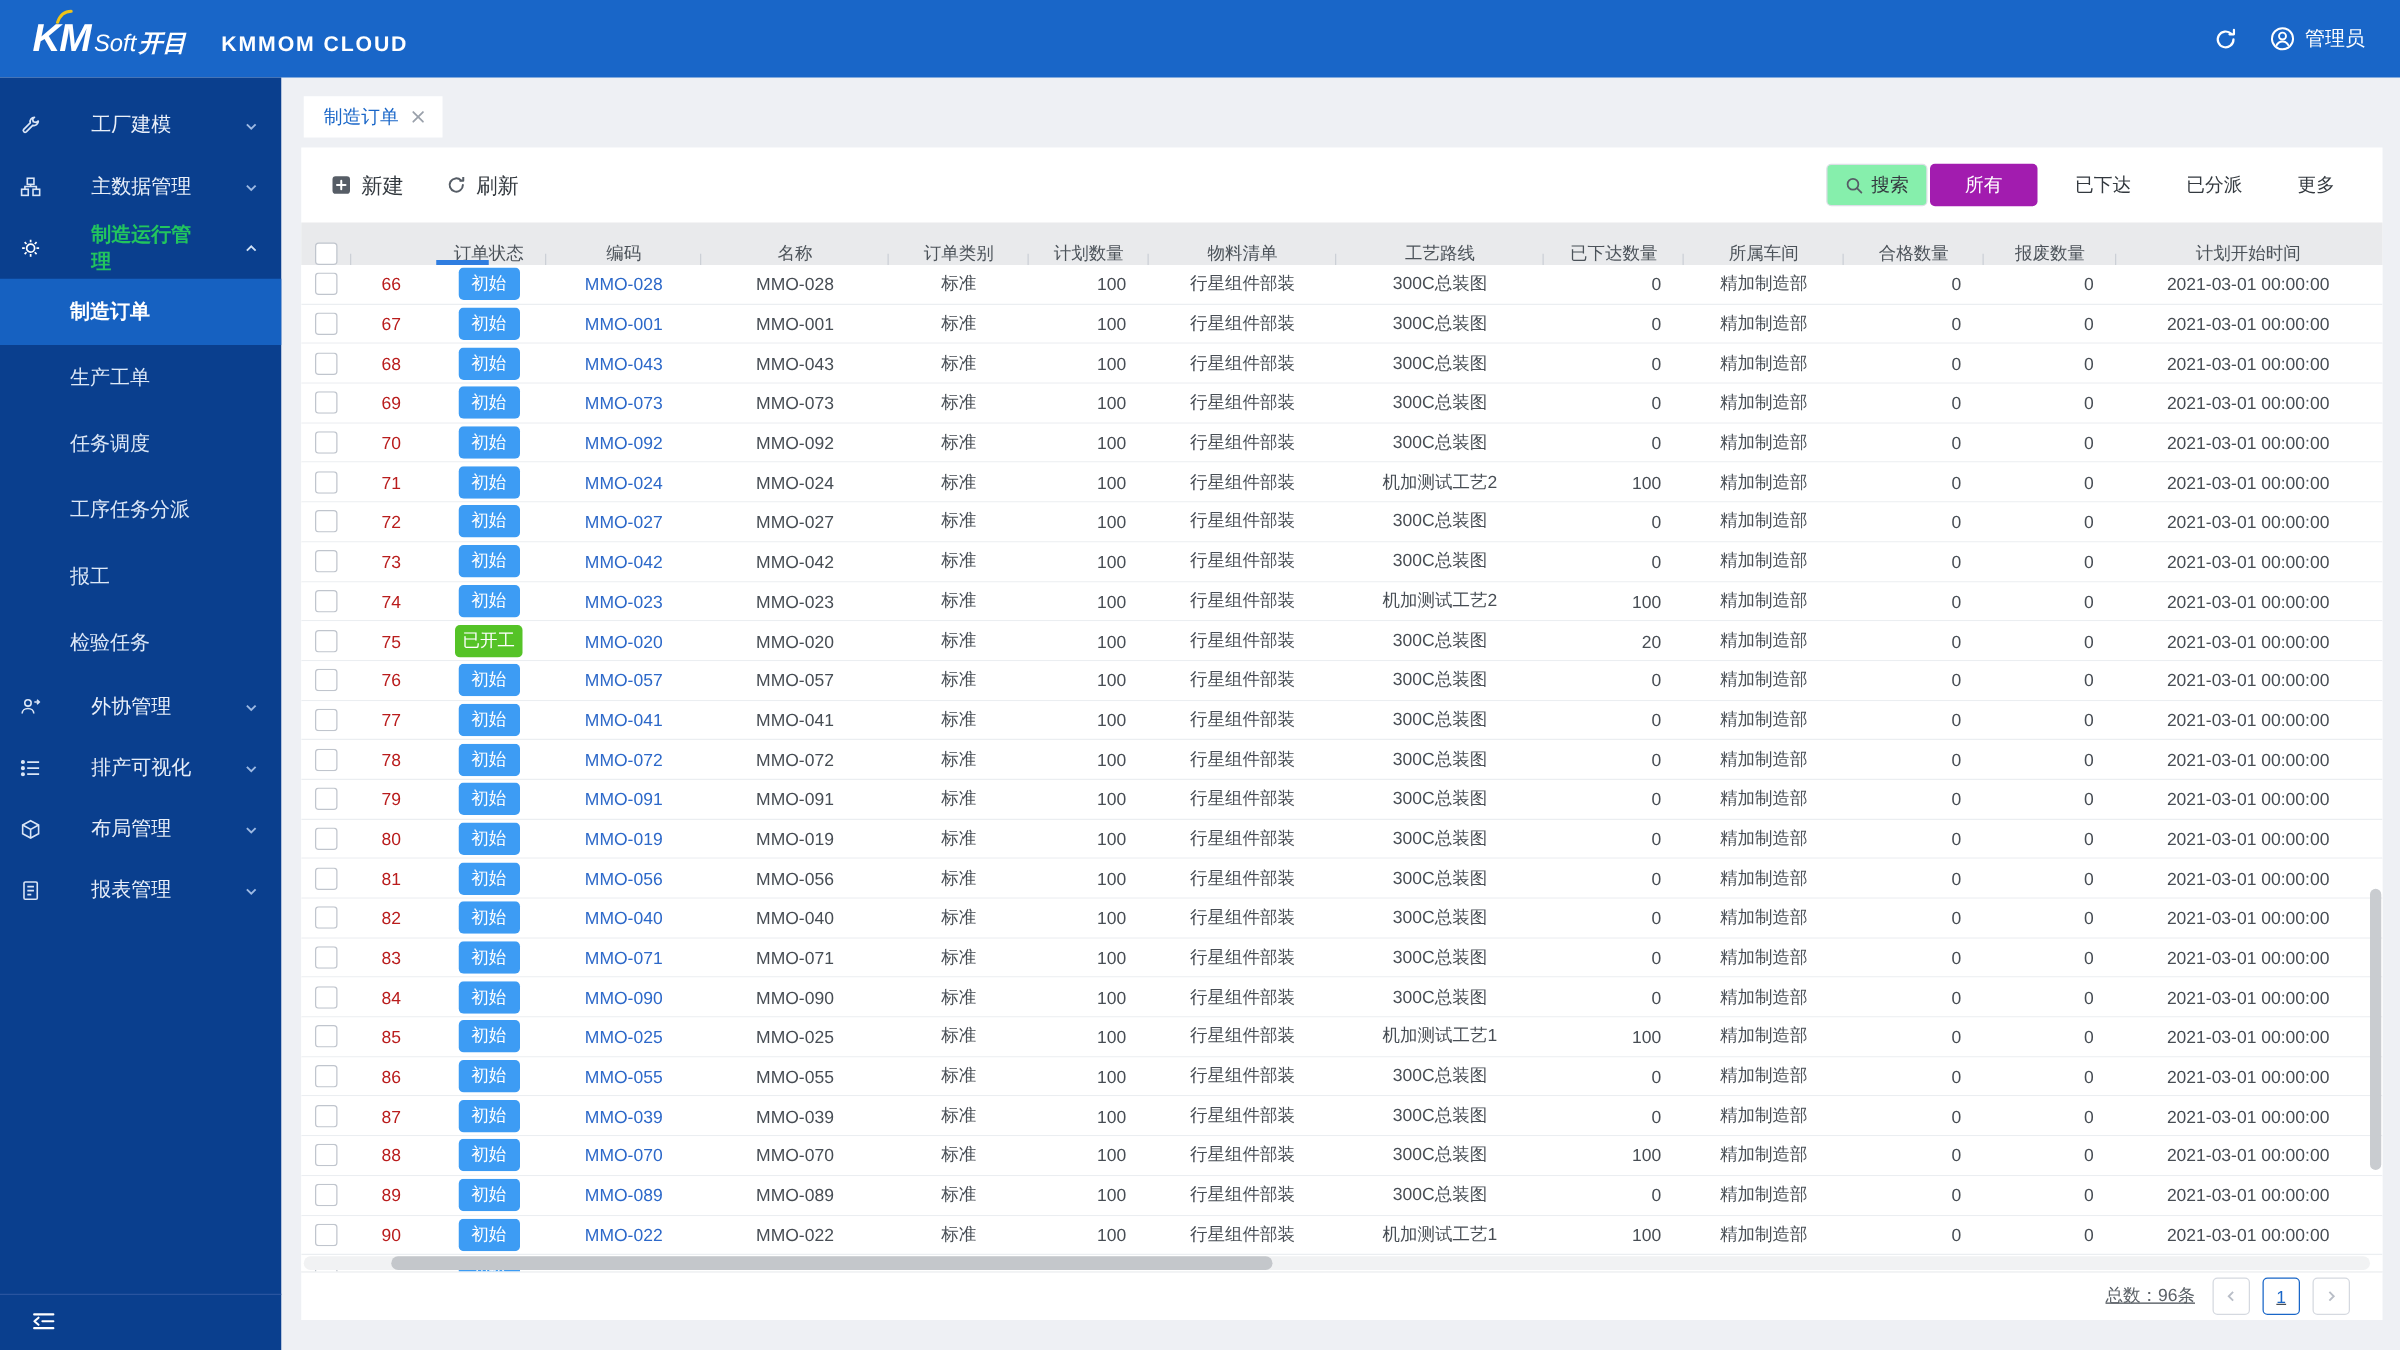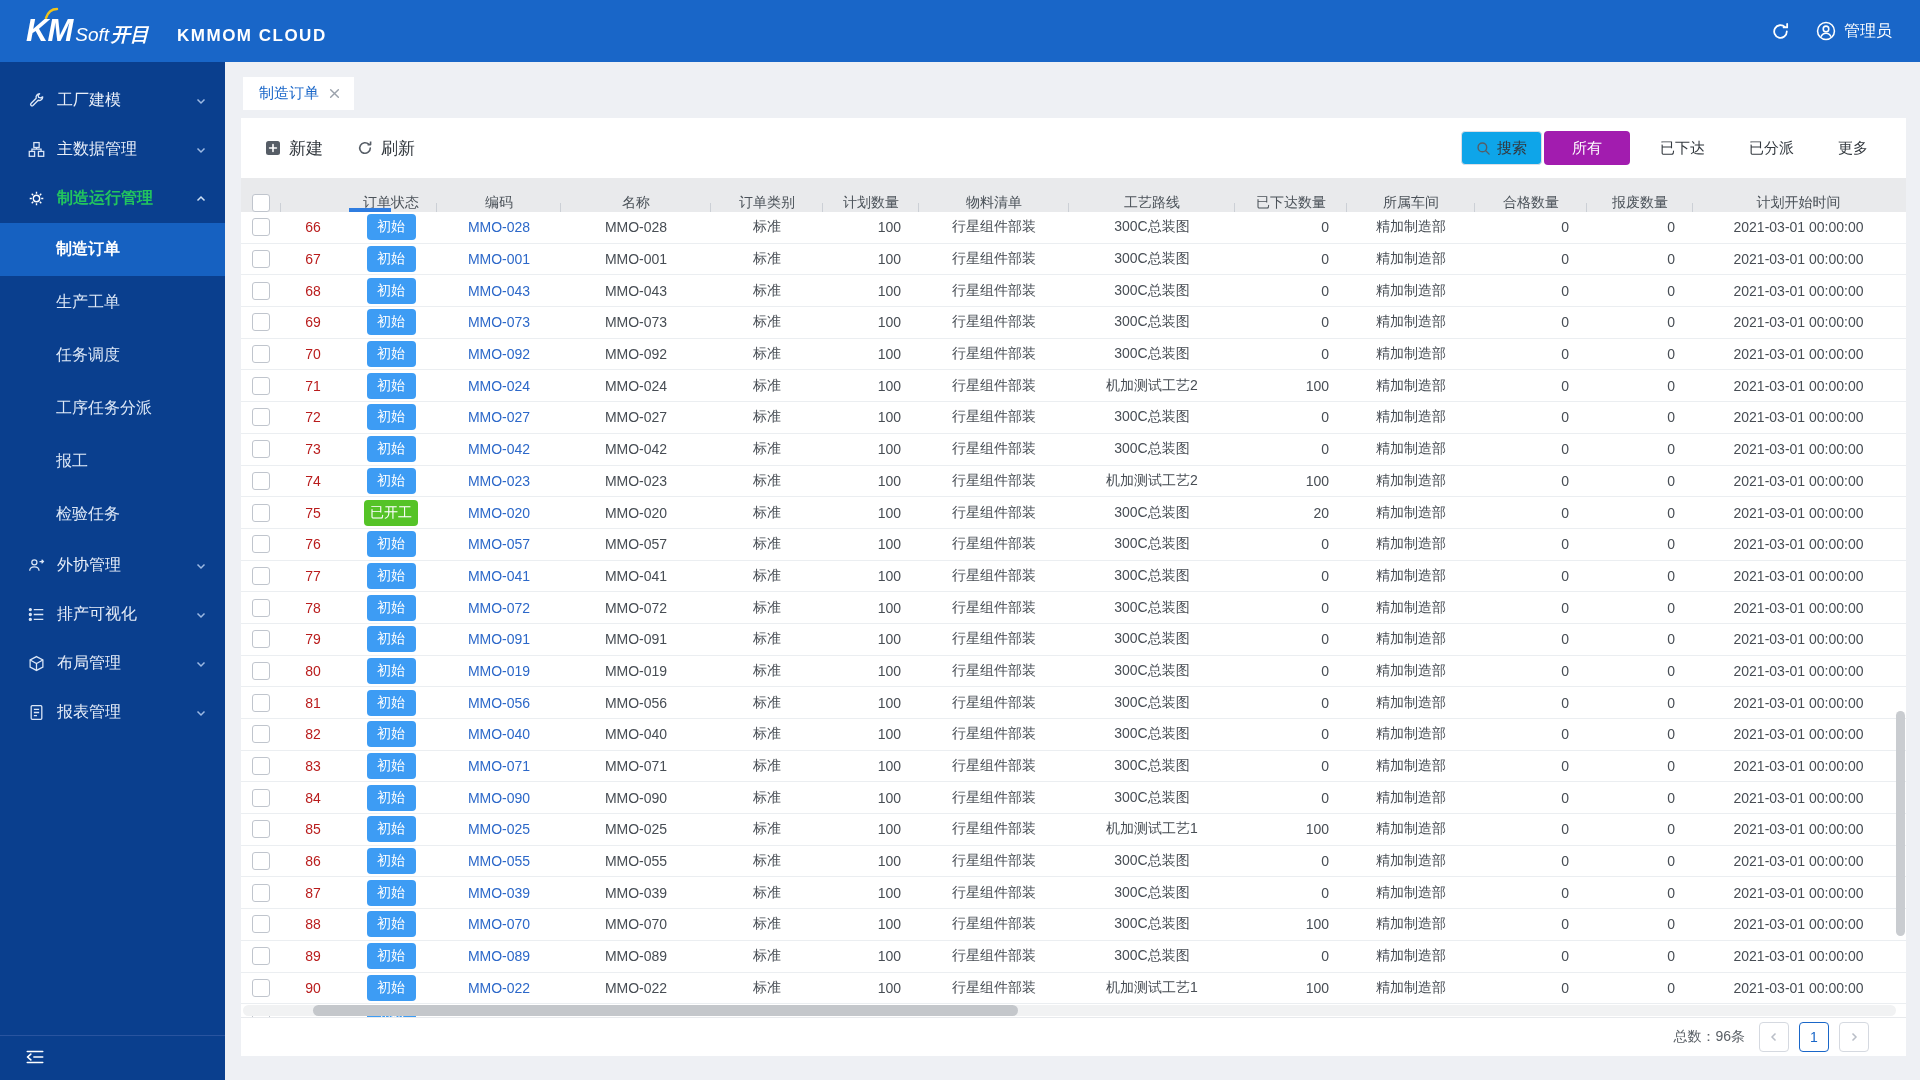--- a/index.html
+++ b/index.html
@@ -17,42 +17,42 @@
   .logo-product { font-size:17px; font-weight:bold; letter-spacing:1.5px; margin-left:28px; }
   .topbar-right { margin-left:auto; display:flex; align-items:center; gap:26px; padding-right:28px; }
   .icon-btn { display:flex; align-items:center; justify-content:center; cursor:pointer; }
   .user-chip { display:flex; align-items:center; gap:8px; cursor:pointer; }
   .user-name { font-size:16px; }
 
   .body-row { flex:1; display:flex; min-height:0; }
 
   
   .sidebar { width:225px; flex:none; background:#0a3f8e; color:#e9eff9; display:flex; flex-direction:column; padding-top:14px; position:relative; }
-  .nav-group { height:49px; display:flex; align-items:center; padding:0 18px 0 28px; cursor:pointer; font-size:16px; }
+  .nav-group { height:49px; display:flex; align-items:center; padding:0 18px 0 16px; cursor:pointer; font-size:16px;gap:28px; }
   .nav-group .gi { width:17px; height:17px; flex:none; display:flex; }
   .nav-group .glabel { margin-left:12px; }
   .nav-group .chev { margin-left:auto; display:flex; }
   .submenu { display:flex; flex-direction:column; }
   .sub-item { height:53px; display:flex; align-items:center; padding-left:56px; font-size:16px; cursor:pointer; color:#dde8f7; }
   .sub-item.active { background:#1661c1; color:#fff; font-weight:bold; }
   .sidebar-bottom { margin-top:auto; border-top:1px solid #29549f; padding:12px 0 14px 24px; }
 
   
   .content { flex:1; display:flex; flex-direction:column; min-width:0; }
   .tabstrip { height:48px; flex:none; display:flex; align-items:flex-end; padding-left:18px; }
   .tab { height:33px; background:#fff; display:flex; align-items:center; gap:10px; padding:0 14px 0 16px; font-size:15px; color:#1966c8; cursor:pointer; }
   .tab .tclose { display:flex; cursor:pointer; }
 
   .panel { background:#fff; margin:8px 14px 24px 16px; height:938px; flex:none; display:flex; flex-direction:column; }
 
   
   .toolbar { height:60px; flex:none; display:flex; align-items:center; padding:0 24px; }
   .tool-btn { display:flex; align-items:center; gap:8px; font-size:17px; color:#33393f; cursor:pointer; margin-right:34px; }
   .toolbar-right { margin-left:auto; display:flex; align-items:center; }
-  .search-btn { display:flex; align-items:center; gap:6px; border:1px solid #dcdfe6; border-radius:4px; height:34px; padding:0 14px; font-size:15px; color:#33393f; background:#0ea5e9; cursor:pointer; }
+  .search-btn { display:flex; align-items:center; gap:6px; border:1px solid #dcdfe6; border-radius:4px; height:34px; padding:0 14px; font-size:15px; color:#33393f; background:#86efac; cursor:pointer; }
   .filter-btn { height:34px; display:flex; align-items:center; padding:0 14px; font-size:15px; color:#33393f; cursor:pointer; border-radius:4px; margin-left:16px; }
   .filter-btn.primary { background:#a21caf; color:#fff; margin-left:2px; padding:0 28px; }
 
   
   .tbl { flex:none; display:flex; flex-direction:column; position:relative; }
   .thead { height:34px; flex:none; background:#e9eaec; display:flex; align-items:flex-end; }
   .th { display:flex; align-items:center; justify-content:center; font-size:14px; color:#4b5259; position:relative; }
   .th:not(:last-child)::after { content:""; position:absolute; right:0; top:9px; height:16px; width:1px; background:#ccd0d6; }
   .drag-bar { position:absolute; left:4px; bottom:0; width:42px; height:4px; background:#2f7de0; }
   .tbody { height:805px; overflow:hidden; position:relative; }
@@ -71,21 +71,21 @@
   .c6{width:96px;flex:none}.c7{width:150px;flex:none}.c8{width:166px;flex:none}
   .c9{width:112px;flex:none}.c10{width:128px;flex:none}.c11{width:112px;flex:none}
   .c12{width:106px;flex:none}.c13{width:211px;flex:none}
 
   
   .hscroll-track { position:absolute; left:2px; right:10px; bottom:1px; height:11px; background:#f1f2f3; border-radius:6px; }
   .hscroll-thumb { position:absolute; left:70px; width:705px; top:0; height:11px; background:#c4c7cb; border-radius:6px; cursor:pointer; }
   .vscroll-thumb { position:absolute; right:1px; top:62%; width:9px; height:28%; background:#c9ccd0; border-radius:5px; cursor:pointer; }
 
   
-  .pagebar { height:39px; flex:none; border-top:1px solid #e8eaed; display:flex; align-items:center; justify-content:flex-end; gap:10px; padding-right:37px; }
+  .pagebar { height:39px; flex:none; border-top:1px solid #e8eaed; display:flex; align-items:center; justify-content:flex-end; gap:10px; padding-right:26px;text-decoration:underline; }
   .total-label { font-size:14px; color:#5a6066; margin-right:4px; }
   .pg-btn { width:30px; height:30px; border:1px solid #d5d9e0; border-radius:4px; background:#fff; display:flex; align-items:center; justify-content:center; cursor:pointer; }
   .pg-btn.current { border-color:#1966c8; color:#1966c8; font-size:14px; }
 
   svg { display:block; }
 </style>
 </head>
 <body>
 
 <div class="app">

